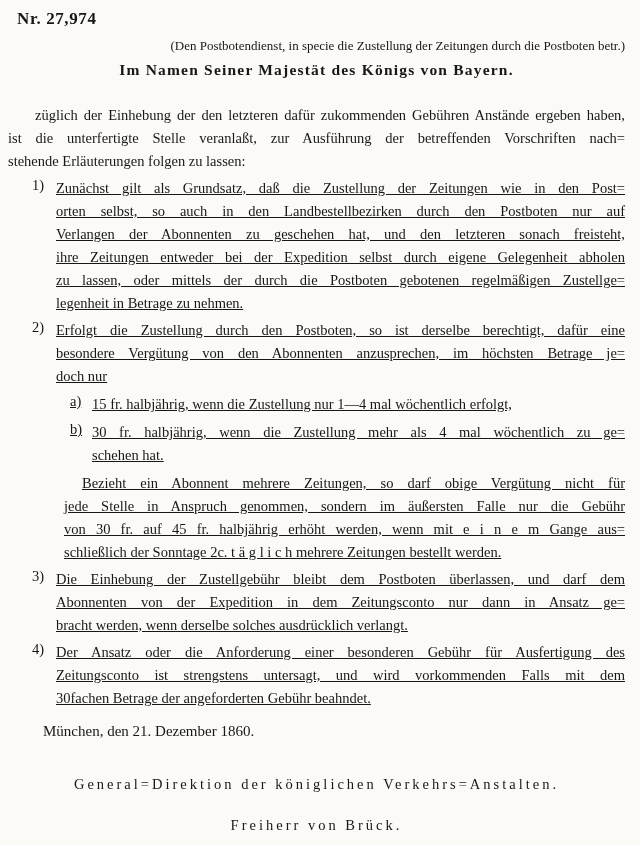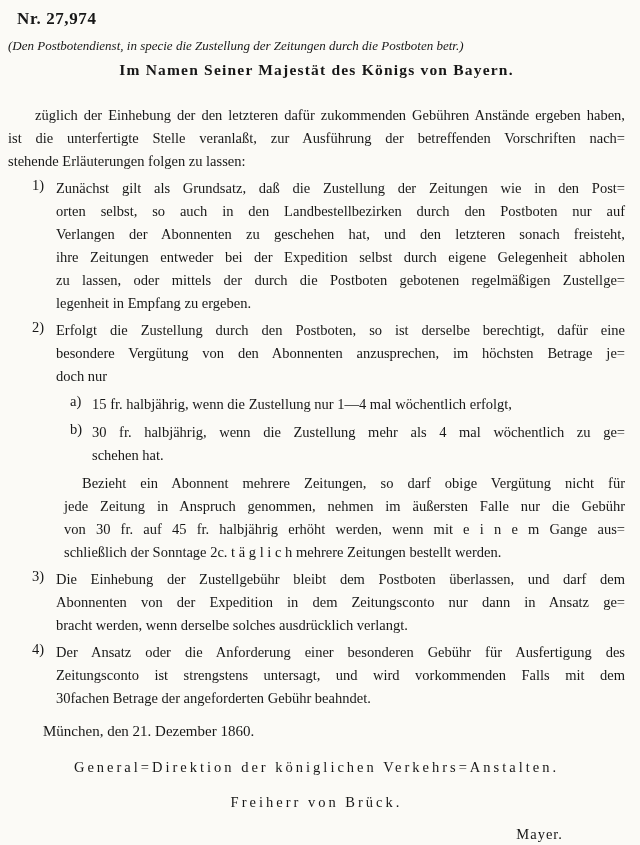--- a/index.html
+++ b/index.html
@@ -15,47 +15,47 @@
   .page { padding: 6px 15px 0 8px; }
 
   .line { line-height: 23px; min-height: 23px; }
   .just .line { text-align: justify; text-align-last: justify; }
   .just .line:last-child { text-align: center; text-align-last: left; }
 
   .doc-number {
     font-size: 17px; font-weight: bold; letter-spacing: 0.6px;
     margin: 3px 0 9px 9px;
   }
-  .subject { text-align: left; font-size: 13px; margin-bottom: 7px; font-style: italic; }
+  .subject { text-align: right; font-size: 13px; margin-bottom: 7px; }
   .proclamation {
     text-align: center; font-size: 15.5px; font-weight: bold;
     letter-spacing: 1.2px; margin-bottom: 25px;
   }
 
   .intro .line:first-child { text-indent: 27px; }
 
   .item { display: flex; margin: 4px 0 4px 24px; }
   .item-no { flex: 0 0 24px; }
-  .item-body { flex: 1; }
+  .item-body { flex: 1; text-decoration: underline; }
 
   .subitem { display: flex; margin: 5px 0 5px 14px; }
   .subitem-no { flex: 0 0 22px; }
   .subitem-body { flex: 1; }
 
   .note { margin: 3px 0 0 8px; }
   .note .line:first-child { text-indent: 18px; }
 
   .dateline { margin: 10px 0 0 35px; font-size: 15px; line-height: 23px; }
   .issuer {
     text-align: center; letter-spacing: 3px; font-size: 14.5px;
-    margin-top: 13px; line-height: 23px;
+    margin-top: 30px; line-height: 23px;
   }
   .signature {
     text-align: center; letter-spacing: 3px; font-size: 14.5px;
-    margin-top: 12px; line-height: 23px;
+    margin-top: 18px; line-height: 23px;
   }
   .countersig {
     text-align: right; letter-spacing: 1px;
     margin: 9px 62px 0 0; line-height: 23px;
   }
 </style>
 </head>
 <body>
 
 <div class="page">
@@ -73,21 +73,21 @@
     </div>
 
   <div class="item">
     <div class="item-no">1)</div>
     <div class="item-body just">
         <div class="line">Zunächst gilt als Grundsatz, daß die Zustellung der Zeitungen wie in den Post=</div>
         <div class="line">orten selbst, so auch in den Landbestellbezirken durch den Postboten nur auf</div>
         <div class="line">Verlangen der Abonnenten zu geschehen hat, und den letzteren sonach freisteht,</div>
         <div class="line">ihre Zeitungen entweder bei der Expedition selbst durch eigene Gelegenheit abholen</div>
         <div class="line">zu lassen, oder mittels der durch die Postboten gebotenen regelmäßigen Zustellge=</div>
-        <div class="line">legenheit in Empfang zu ergeben.</div>
+        <div class="line">legenheit in Betrage zu nehmen.</div>
       </div>
   </div>
 
   <div class="item">
     <div class="item-no">2)</div>
     <div class="item-body">
       <div class="just">
           <div class="line">Erfolgt die Zustellung durch den Postboten, so ist derselbe berechtigt, dafür eine</div>
           <div class="line">besondere Vergütung von den Abonnenten anzusprechen, im höchsten Betrage je=</div>
           <div class="line">doch nur</div>
@@ -103,21 +103,21 @@
       <div class="subitem">
         <div class="subitem-no">b)</div>
         <div class="subitem-body just">
             <div class="line">30 fr. halbjährig, wenn die Zustellung mehr als 4 mal wöchentlich zu ge=</div>
             <div class="line">schehen hat.</div>
           </div>
       </div>
 
       <div class="note just">
           <div class="line">Bezieht ein Abonnent mehrere Zeitungen, so darf obige Vergütung nicht für</div>
-          <div class="line">jede Zeitung in Anspruch genommen, nehmen im äußersten Falle nur die Gebühr</div>
+          <div class="line">jede Stelle in Anspruch genommen, sondern im äußersten Falle nur die Gebühr</div>
           <div class="line">von 30 fr. auf 45 fr. halbjährig erhöht werden, wenn mit e i n e m Gange aus=</div>
           <div class="line">schließlich der Sonntage 2c. t ä g l i c h mehrere Zeitungen bestellt werden.</div>
         </div>
     </div>
   </div>
 
   <div class="item">
     <div class="item-no">3)</div>
     <div class="item-body just">
         <div class="line">Die Einhebung der Zustellgebühr bleibt dem Postboten überlassen, und darf dem</div>

